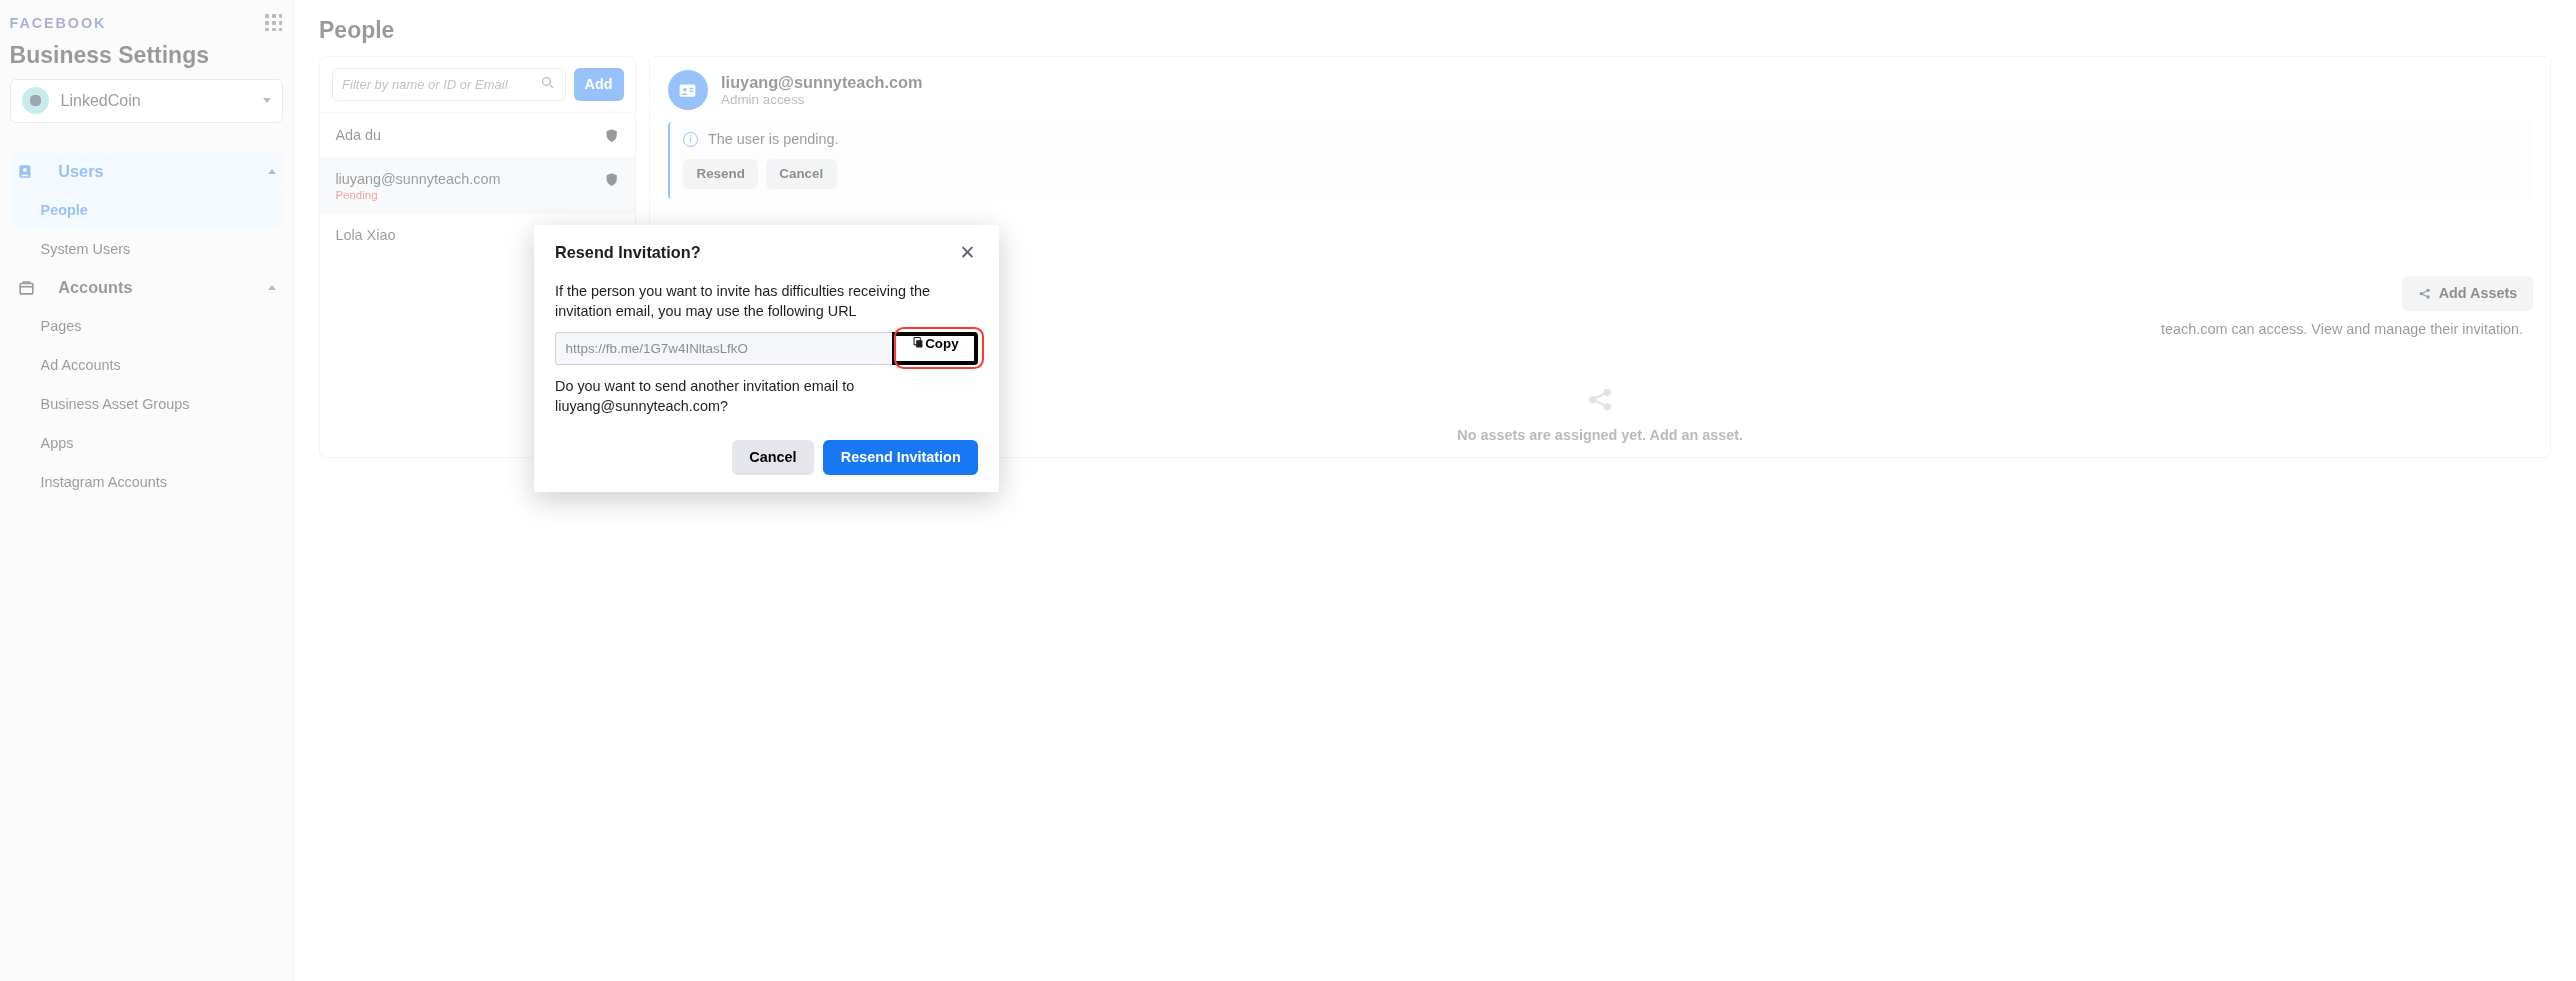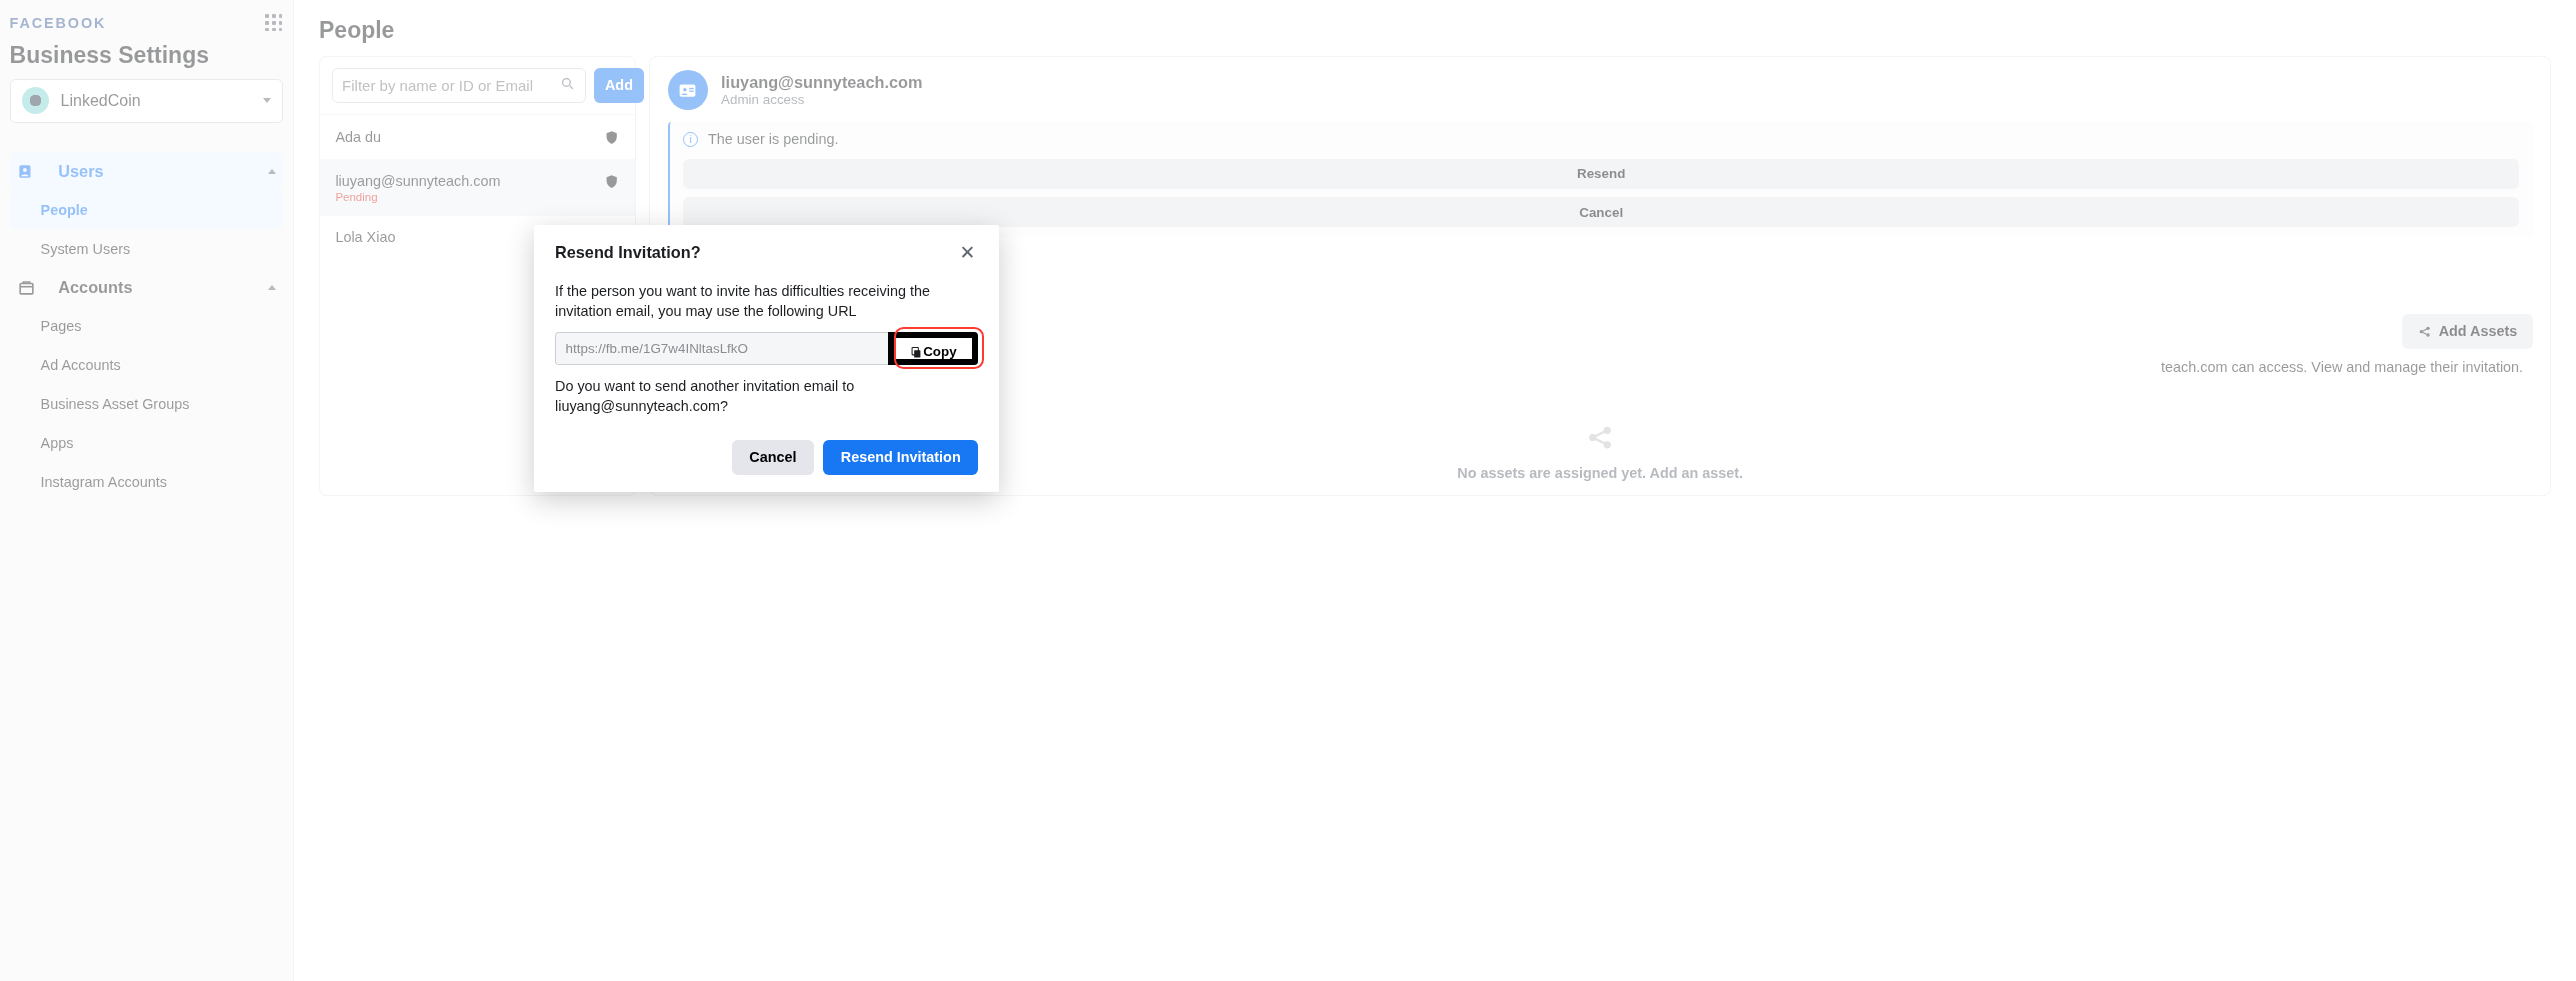--- a/index.html
+++ b/index.html
@@ -47,41 +47,41 @@
   .nav-item.active { background:#e7f3ff; color:#1877f2; font-weight:600; border-radius:5.8px; }
   .main { flex:1; display:flex; flex-direction:column; }
   .main-header { padding: 17.3px 25px 11.5px 25px; font-size: 23px; font-weight: 700; }
   .columns { display:flex; gap: 13.4px; padding: 0 25px; }
   .people-list {
     width: 317px; border:1px solid #e4e6eb; border-radius:7.7px; background:#fff;
     flex-shrink:0;
   }
   .filter-row { display:flex; gap:7.7px; padding:11.5px; border-bottom:1px solid #f0f0f0; }
   .filter-input-wrap { flex:1; position:relative; border:1px solid #ccd0d5; border-radius:5.8px; display:flex; align-items:center; }
-  .filter-input { flex:1; border:none; outline:none; padding:7.7px 9.6px; font-size:15px; background:transparent; }
+  .filter-input { flex:1; border:none; outline:none; padding:7.7px 9.6px; font-size:13px; background:transparent;font-style:italic; }
   .search-icon { padding:0 9.6px; color:#606770; }
   .add-btn { background:#1877f2; color:#fff; border:none; border-radius:5.8px; padding:0 11px; font-size:14.4px; font-weight:600; cursor:pointer; }
   .person-row { display:flex; align-items:flex-start; justify-content:space-between; padding:13.4px 15.4px; cursor:pointer; }
   .person-row.selected { background:#f0f2f5; }
   .person-name { font-size:14.4px; }
   .pending-label { font-size:11.5px; color:#d93025; margin-top:1.9px; }
   .shield { width:15.4px; height:17.3px; }
   .detail-panel {
     flex:1; border:1px solid #e4e6eb; border-radius:7.7px; background:#fff;
     padding: 13.4px 17.3px;
   }
   .detail-header { display:flex; align-items:center; gap:13.4px; margin-bottom:11.5px; }
   .detail-avatar { width:40px; height:40px; border-radius:50%; background:#1877f2; display:flex; align-items:center; justify-content:center; }
   .detail-avatar svg { width:21px; height:21px; fill:#fff; }
   .detail-title { font-size:16.3px; font-weight:700; }
   .detail-sub { font-size:13.4px; color:#606770; }
   .pending-box { border-left:2.9px solid #1877f2; padding:9.6px 13.4px; background:#fafbfc; border-radius:3.8px; margin-bottom:77px; }
   .pending-box-row { display:flex; align-items:center; gap:9.6px; font-size:14.4px; }
   .info-circle { width:15.4px; height:15.4px; border:1.4px solid #1877f2; border-radius:50%; color:#1877f2; font-size:10.6px; display:flex; align-items:center; justify-content:center; }
-  .pending-actions { margin-top:11.5px; display:flex; gap:7.7px;flex-direction:column; }
+  .pending-actions { margin-top:11.5px; display:flex; gap:7.7px; }
   .btn-secondary { background:#e4e6eb; border:none; border-radius:5.8px; padding:7.7px 13.4px; font-size:13.4px; font-weight:600; cursor:pointer; }
   .add-assets-btn { float:right; background:#e4e6eb; border:none; border-radius:5.8px; padding:9.6px 15.4px; font-size:14.4px; font-weight:600; cursor:pointer; display:flex; align-items:center; gap:7.7px; }
   .assets-area { clear:both; text-align:center; padding-top:9.6px; }
   .assets-desc { font-size:14.4px; color:#1c1e21; margin-bottom:48px; text-align:right; padding-right:9.6px; }
   .assets-empty-icon { color:#bcc0c4; margin-bottom:9.6px; }
   .assets-empty-text { color:#606770; font-size:14.4px; font-weight:600; }
 
   
   .overlay { position:absolute; inset:0; background:rgba(255,255,255,0.55); }
   .modal {
@@ -89,23 +89,23 @@
     background:#fff; border-radius:2px; box-shadow:0 7.7px 29px rgba(0,0,0,0.2);
     padding: 17.3px 21px;
   }
   .modal-header { display:flex; justify-content:space-between; align-items:center; margin-bottom:17.3px; }
   .modal-title { font-size:16.3px; font-weight:700; }
   .close-x { width:21px; height:21px; cursor:pointer; color:#606770; display:flex; align-items:center; justify-content:center; font-size:19px; }
   .modal-body { font-size:14.4px; line-height:1.4; }
   .url-row { display:flex; margin:11.5px 0; }
   .url-input { flex:1; border:1px solid #ccd0d5; border-right:none; border-radius:3.8px 0 0 3.8px; padding:7.7px 9.6px; font-size:13.4px; background:#f5f6f7; color:#8a8d91; }
   .copy-btn {
-    border:6px solid #000000; border-radius:0 3.8px 3.8px 0; background:#fff;
+    border:4px solid #000000; border-radius:0 3.8px 3.8px 0; background:#fff;
     padding:0 15.4px; font-size:13.4px; font-weight:600; cursor:pointer;
-    display:flex; align-items:flex-end; gap:1px;
+    display:flex; align-items:flex-start; gap:1px;
   }
   .copy-highlight { position:absolute; border:2.9px solid #ff3b30; border-radius:9.6px; pointer-events:none; }
   .modal-footer { display:flex; justify-content:flex-end; gap:9.6px; margin-top:23px; }
   .btn-cancel { background:#e4e6eb; border:none; border-radius:5.8px; padding:9.6px 17.3px; font-size:14.4px; font-weight:600; cursor:pointer; }
   .btn-primary { background:#1877f2; color:#fff; border:none; border-radius:5.8px; padding:9.6px 17.3px; font-size:14.4px; font-weight:600; cursor:pointer; }
 </style>
 </head>
 <body>
 
 <div class="app">

